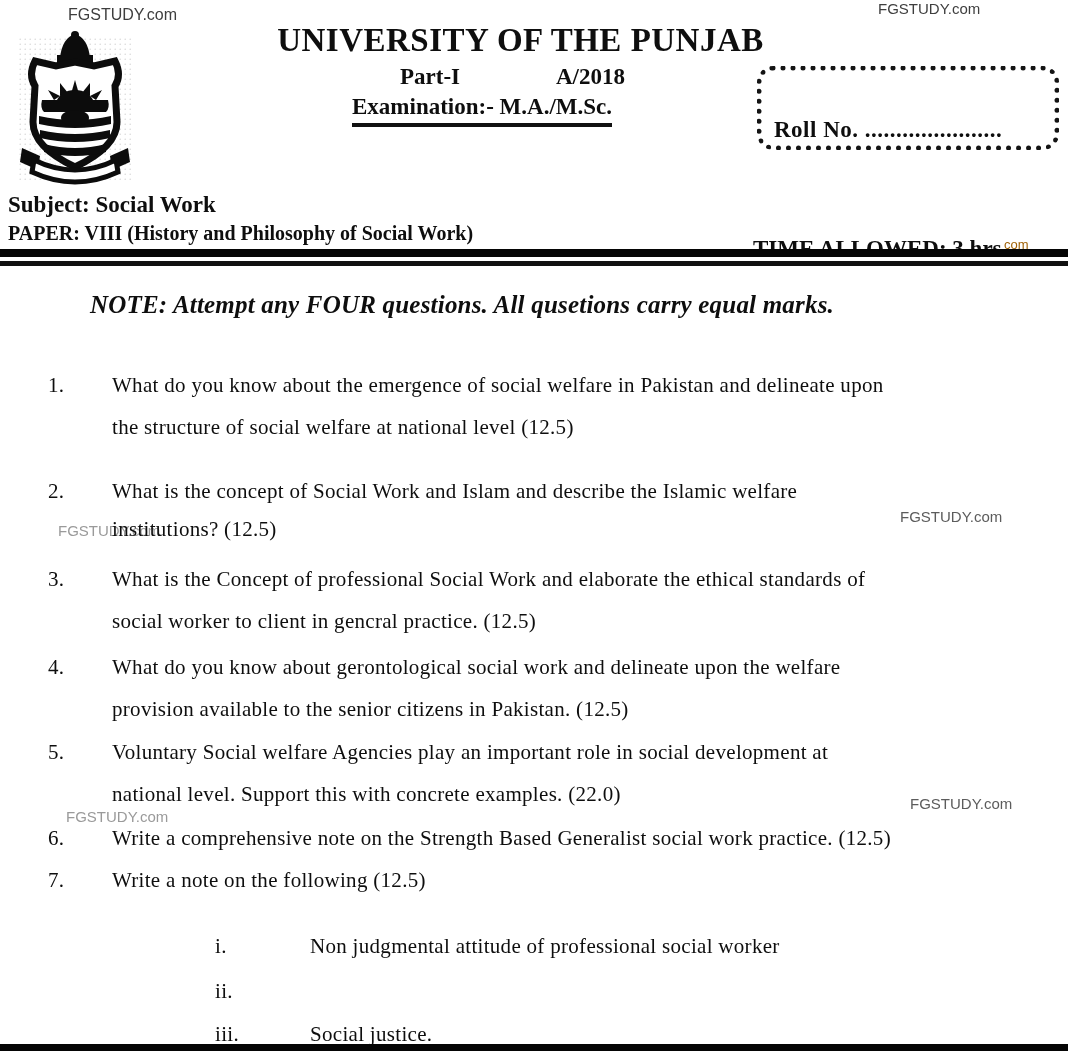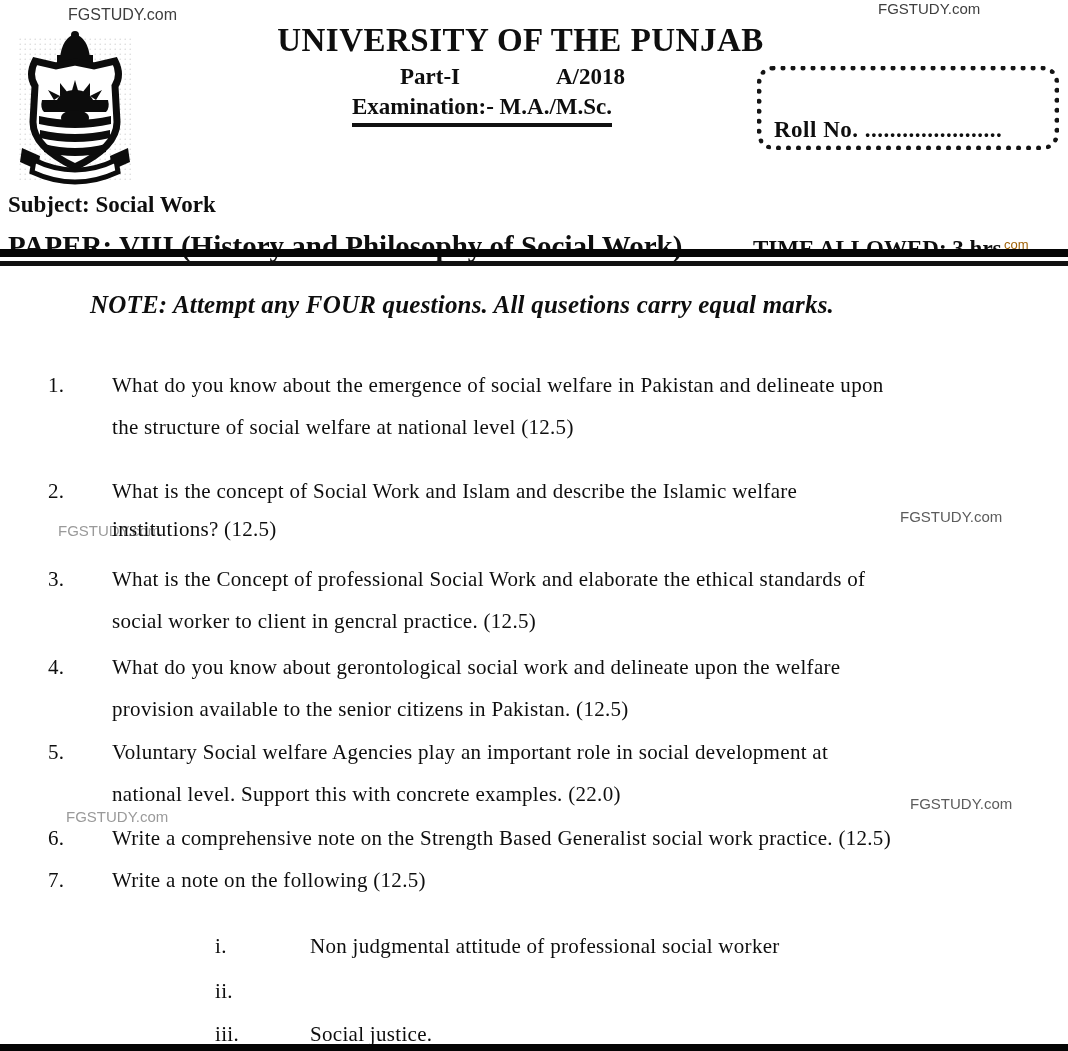--- a/index.html
+++ b/index.html
@@ -34,21 +34,21 @@
   }
   .rollbox{
     top:66px;left:757px;width:292px;height:74px;
     border:5px dotted #141414;border-radius:16px;
   }
   .rolllabel{
     position:absolute;left:12px;bottom:2px;
     font-size:23px;font-weight:bold;white-space:nowrap;letter-spacing:.5px;
   }
   .subject{top:192px;left:8px;font-size:23px;font-weight:bold;white-space:nowrap;}
-  .paper{top:230px;left:8px;font-size:29px;font-weight:bold;white-space:nowrap;}
+  .paper{top:222px;left:8px;font-size:20px;font-weight:bold;white-space:nowrap;}
   .time{top:190px;left:753px;font-size:23px;font-weight:bold;white-space:nowrap;margin-top:46px;}
   .marks{top:220px;left:753px;font-size:23px;font-weight:bold;white-space:nowrap;}
   .marks-remnant{top:237px;left:1004px;font-size:13px;color:#a16207;font-family:"Liberation Sans",sans-serif;}
   .rule1{top:249px;left:0;width:1068px;height:8px;background:#050505;}
   .rule2{top:261px;left:0;width:1068px;height:5px;background:#111;}
   .bottombar{top:1044px;left:0;width:1068px;height:7px;background:#050505;}
   
   .note{
     top:291px;left:90px;font-size:25px;font-weight:bold;font-style:italic;
     white-space:nowrap;letter-spacing:.2px;

